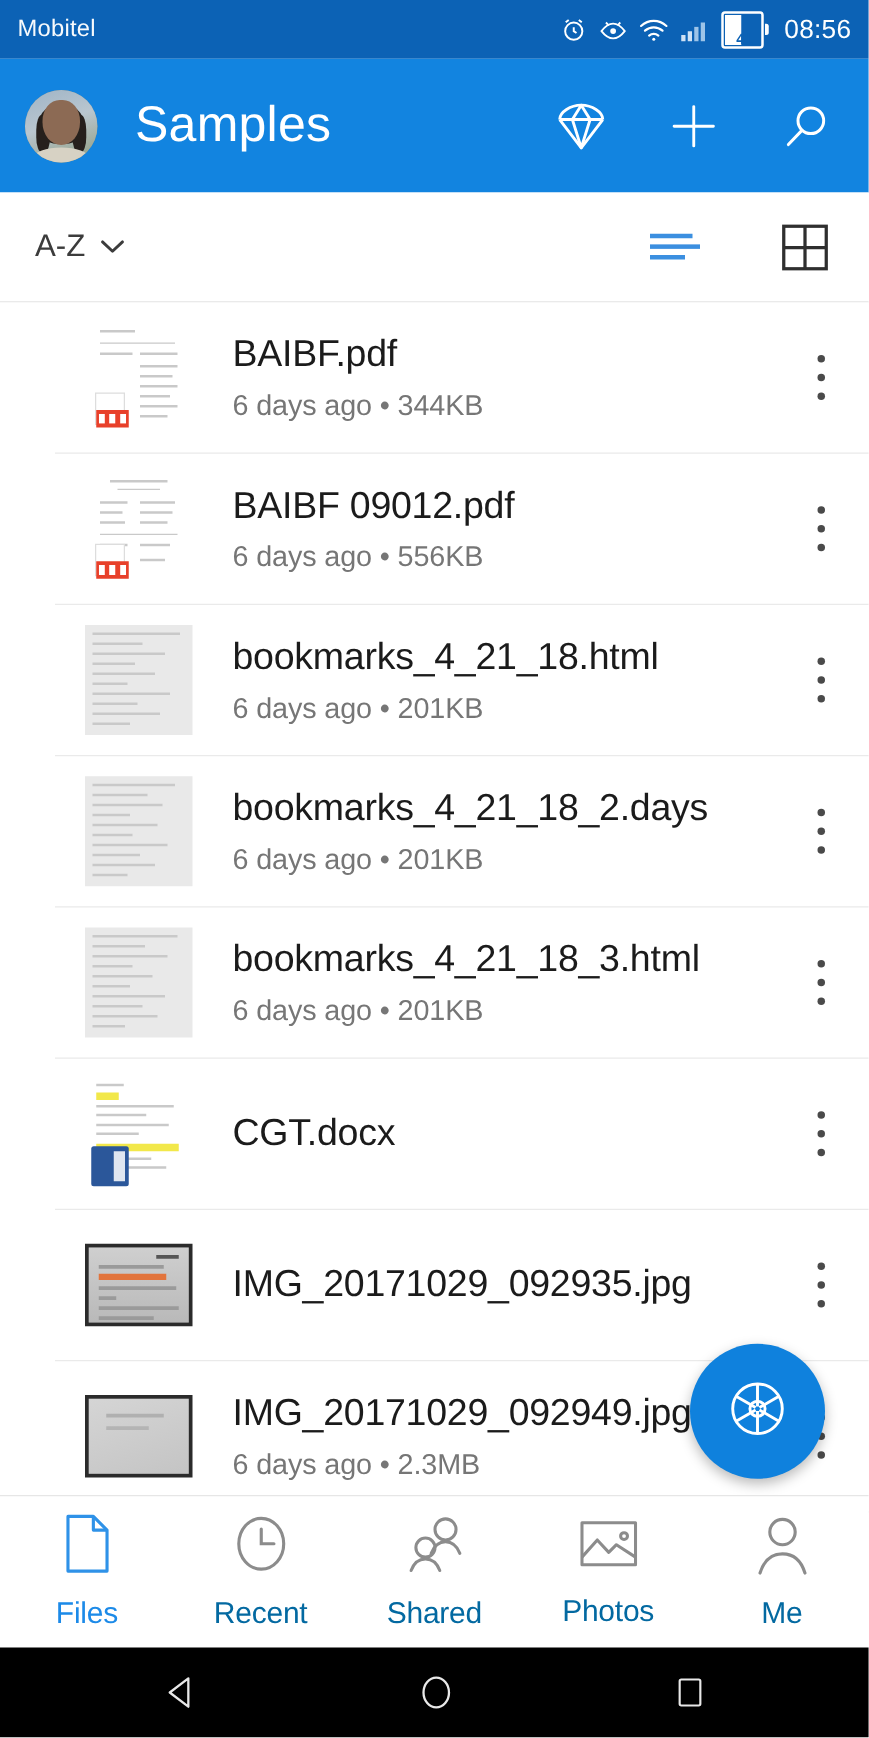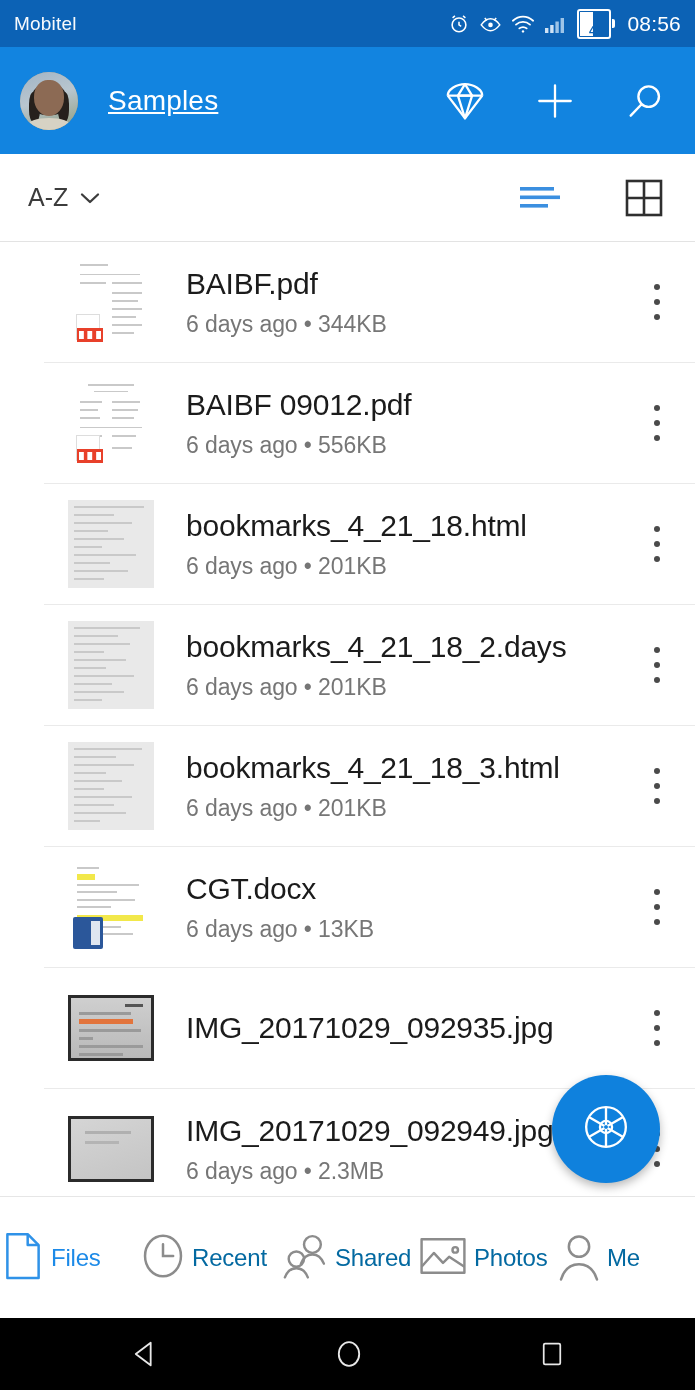--- a/index.html
+++ b/index.html
@@ -54,22 +54,22 @@
     background:#8c6a54;
   }
   .avatar .hair{
     position:absolute; left:50%; top:20%; transform:translateX(-50%);
     width:36px; height:32px; border-radius:50% 50% 40% 40%; background:#26201c;
   }
   .avatar .hair-l{ position:absolute; left:16%; top:36%; width:11px; height:30px; background:#26201c; border-radius:40%;}
   .avatar .hair-r{ position:absolute; right:16%; top:36%; width:11px; height:30px; background:#26201c; border-radius:40%;}
   .avatar .shirt{ position:absolute; left:50%; bottom:-4px; transform:translateX(-50%); width:44px; height:16px; background:#d7d2c4; border-radius:50% 50% 0 0;}
   .appbar-title{
-    color:#fff; font-size:28px; margin-left:30px; letter-spacing:.2px;
-    font-weight:400; white-space:nowrap;text-decoration:underline;
+    color:#fff; font-size:40px; margin-left:30px; letter-spacing:.2px;
+    font-weight:400; white-space:nowrap;
   }
   .appbar-actions{ margin-left:auto; display:flex; align-items:center; gap:38px; }
   .appbar-actions .act{ width:52px; height:52px; display:flex; align-items:center; justify-content:center; cursor:pointer; }
 
   
   .toolbar{
     height:88px; background:#fff; display:flex; align-items:center;
     padding:0 28px; border-bottom:1px solid #e3e3e3;
   }
   .sort{
@@ -139,22 +139,22 @@
     box-shadow:0 4px 10px rgba(0,0,0,.28); cursor:pointer; z-index:5;
   }
 
   
   .bottomnav{
     position:absolute; left:0; right:0; bottom:72px; height:122px;
     background:#fff; border-top:1px solid #e6e6e6;
     display:flex; align-items:center; z-index:6;
   }
   .nav-item{
-    flex:1 1 0; display:flex; align-items:center;
-    gap:5px; cursor:pointer;
+    flex:1 1 0; display:flex; flex-direction:column; align-items:center;
+    gap:12px; cursor:pointer;
   }
   .nav-label{ font-size:24px; color:#0369a1; letter-spacing:-.2px; }
   .nav-item.active .nav-label{ color:#1c8ae8; }
 
   
   .androidnav{
     position:absolute; left:0; right:0; bottom:0; height:72px; background:#000;
     display:flex; align-items:center; justify-content:center; gap:170px; z-index:7;
   }
   .androidnav .akey{ cursor:pointer; display:flex; align-items:center; justify-content:center; }
@@ -414,21 +414,20 @@
         <span class="ln" style="top:36px;width:58px;"></span>
         <span class="ln" style="top:43px;width:34px;"></span>
         <span class="ln" style="top:52px;left:6px;width:66px;height:6px;background:#f2e84a;"></span>
         <span class="ln" style="top:63px;width:44px;"></span>
         <span class="ln" style="top:70px;width:56px;"></span>
         <span class="word-badge"></span>
       </div>
     </div>
     <div class="meta">
       <div class="fname">CGT.docx</div>
-      <div class="fsub">6 days ago • 13KB</div>
     </div>
     <div class="kebab">
         <i></i>
         <i></i>
         <i></i>
       </div>
   </div>
 
   <div class="row">
     <div class="thumb">

